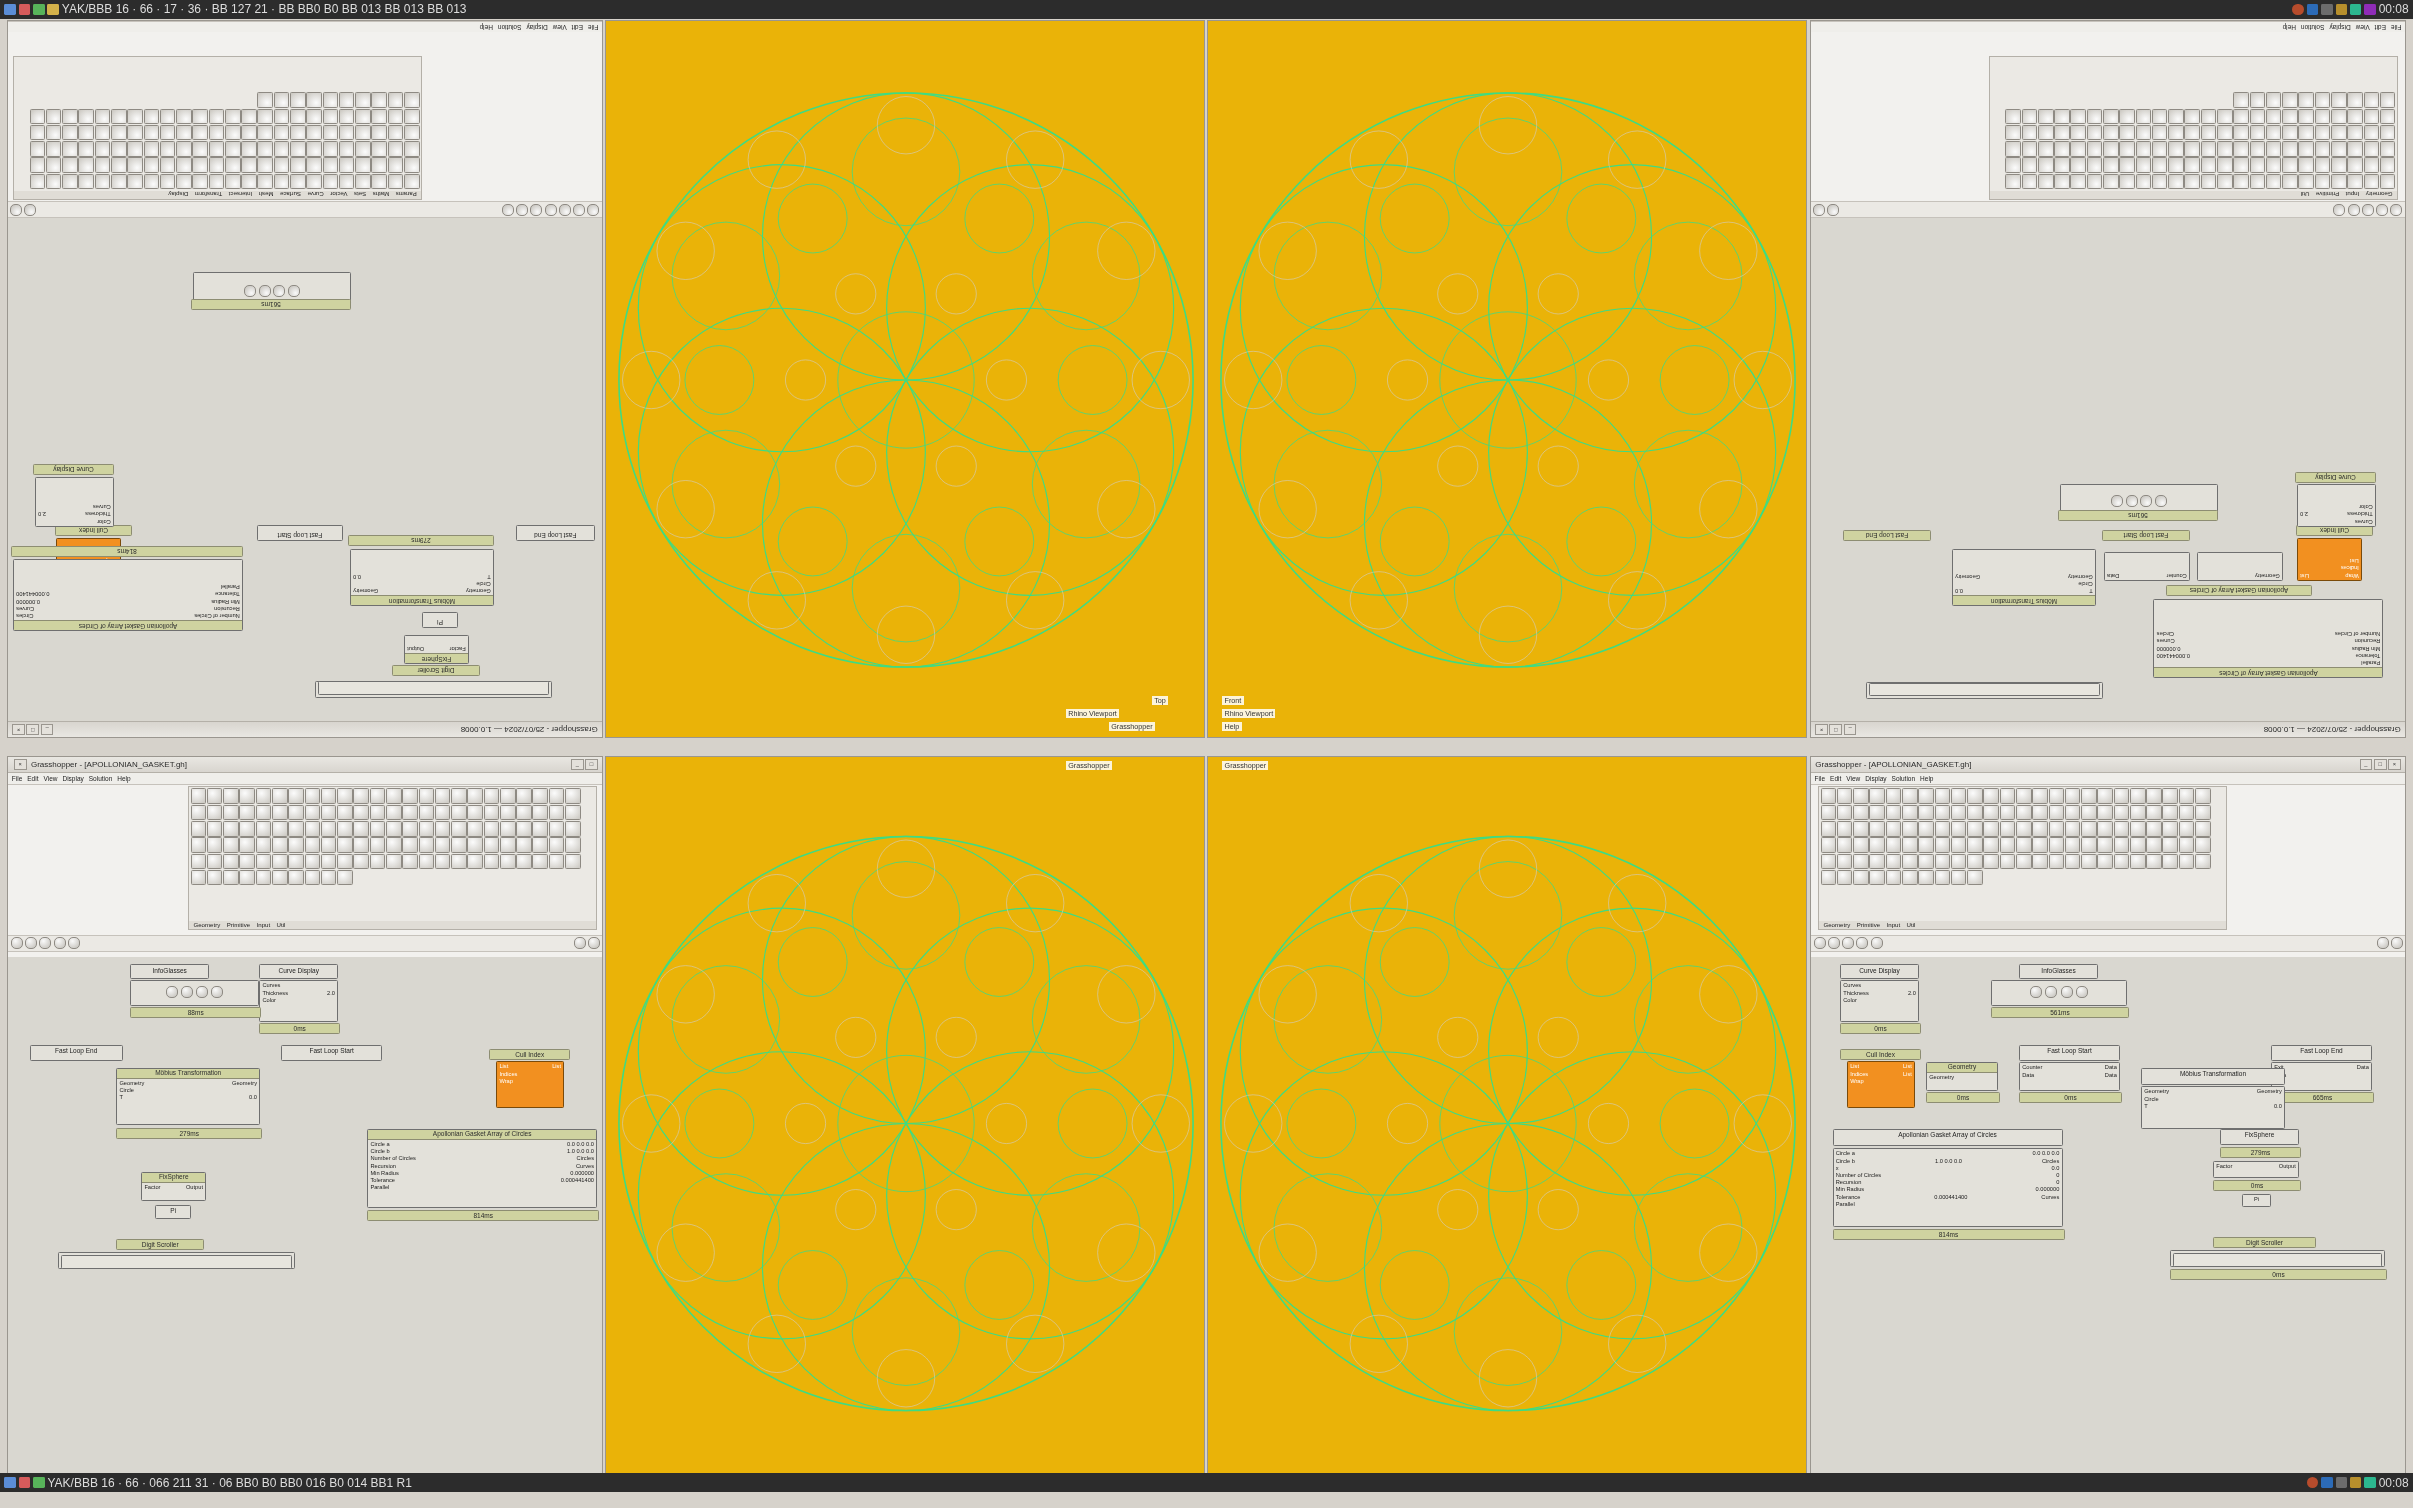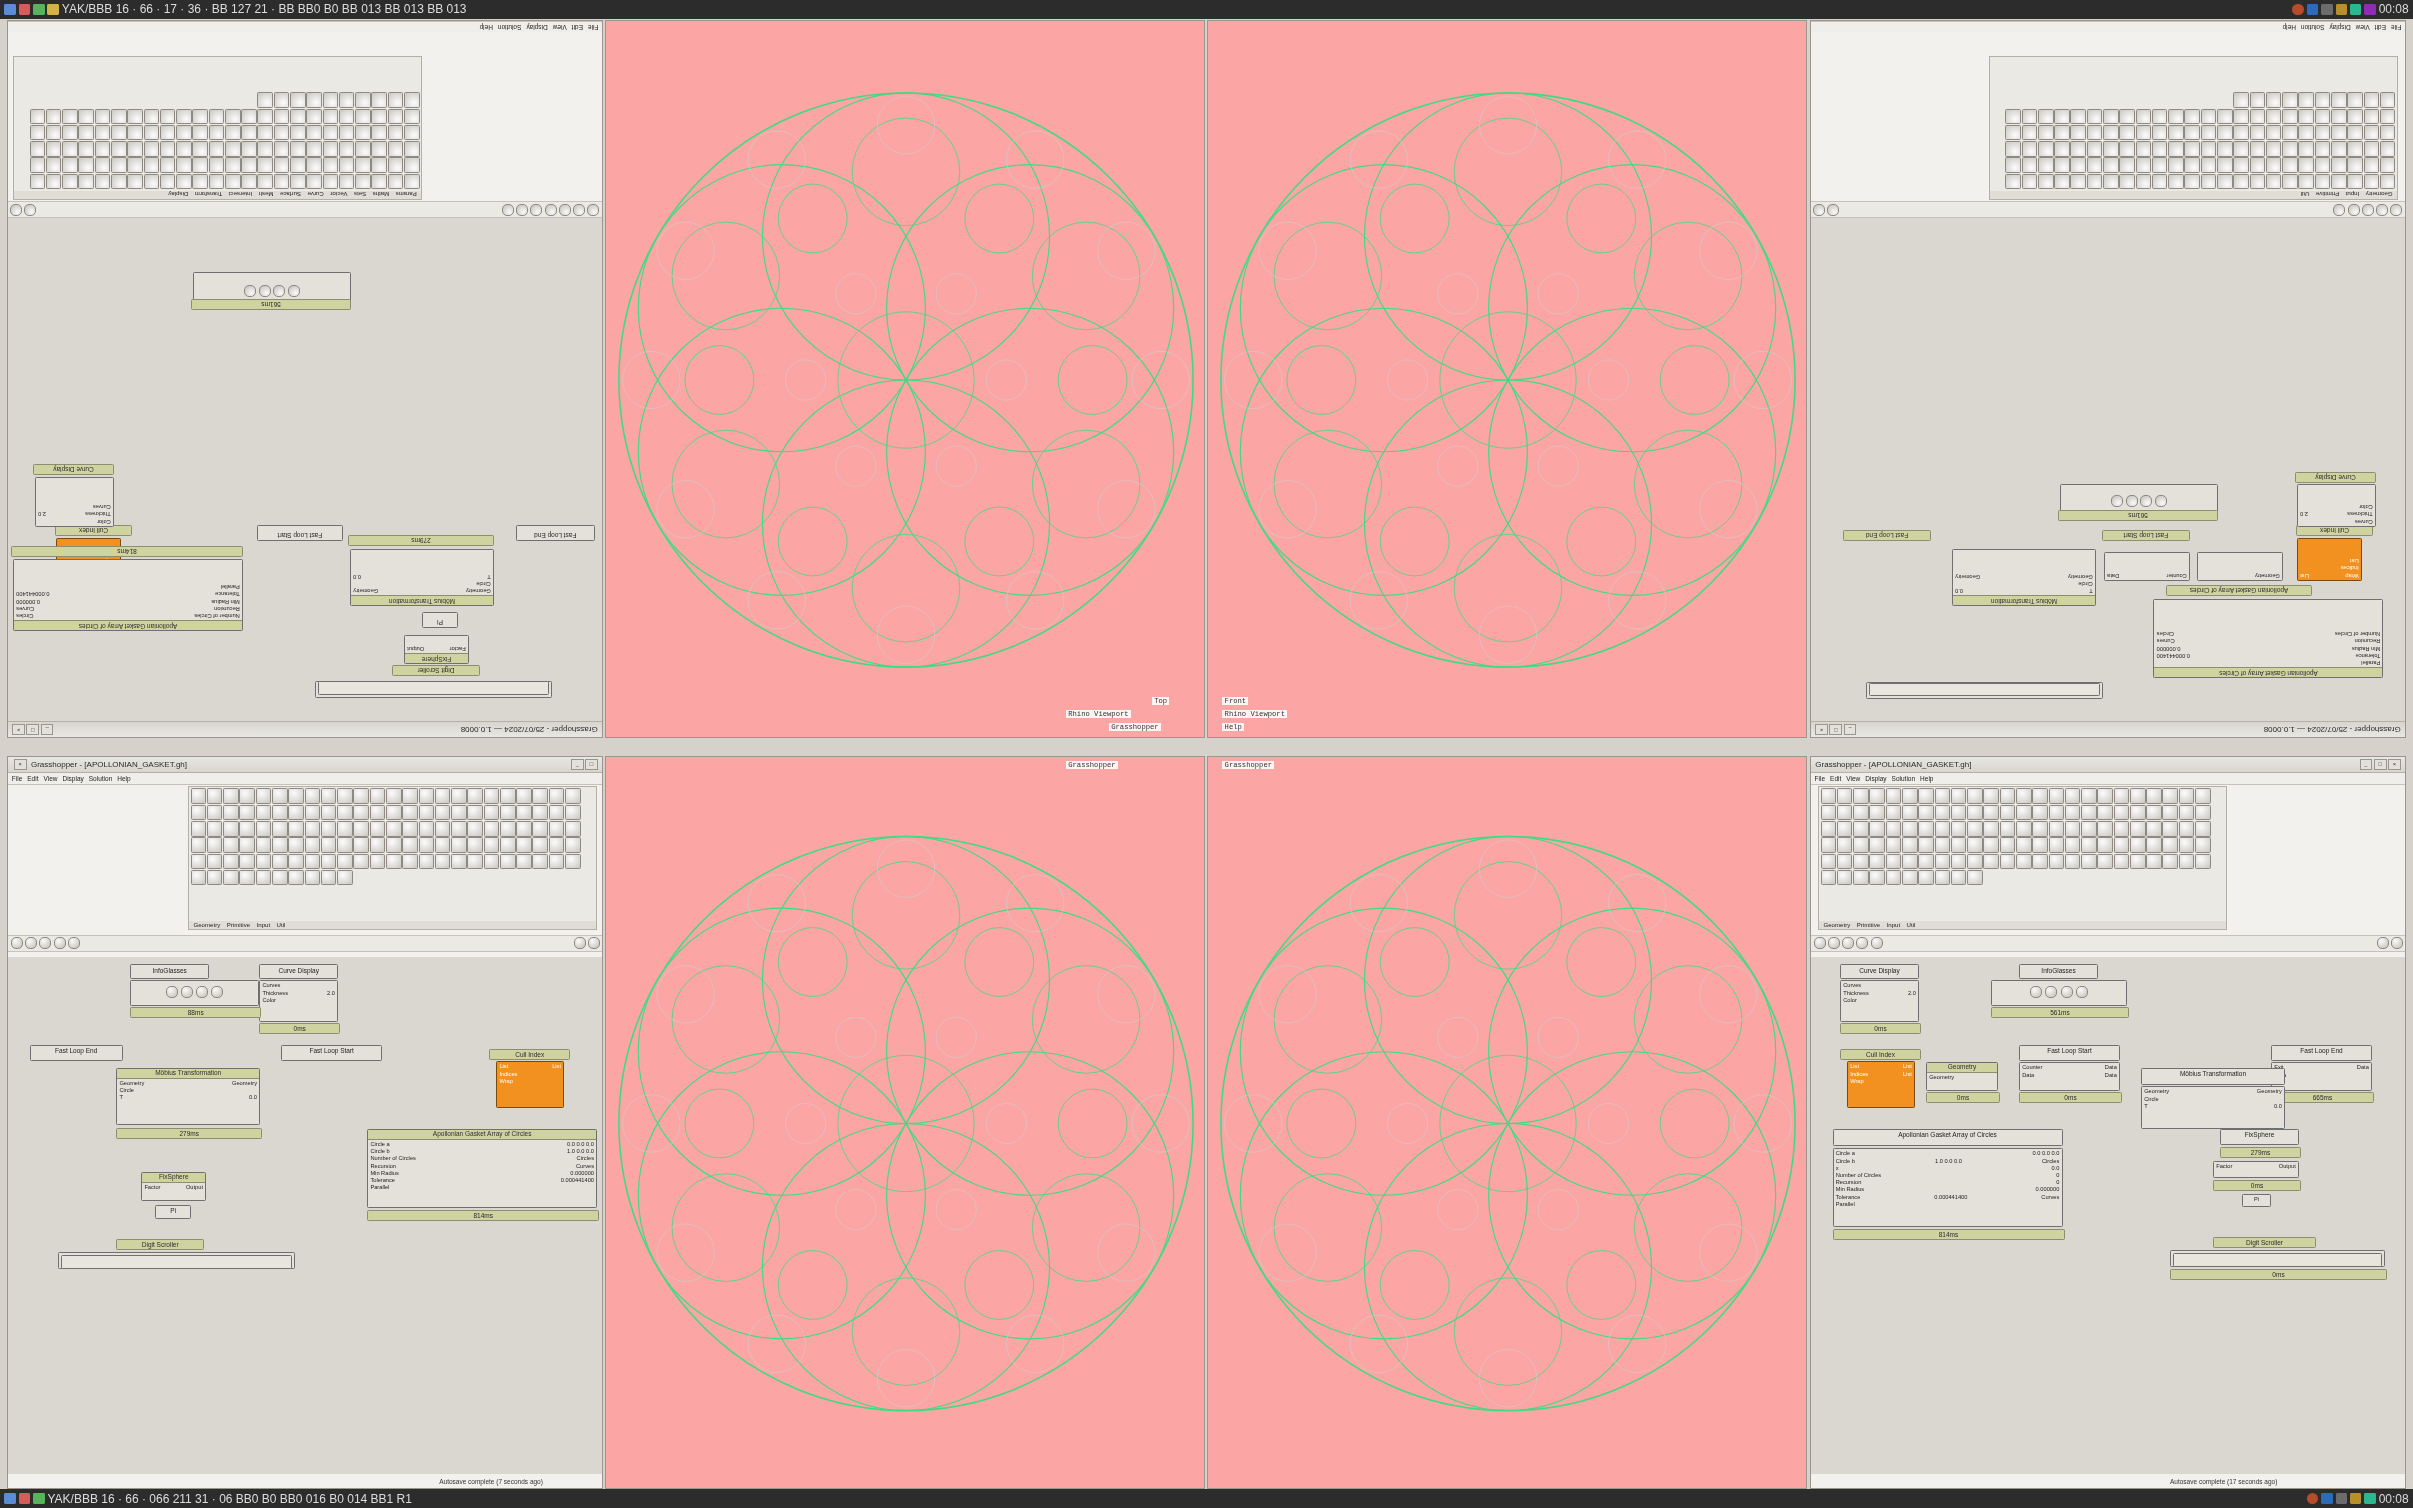--- a/index.html
+++ b/index.html
@@ -25,29 +25,29 @@
   
   .ribbon{position:absolute;background:#ebe9e4;border:0.7px solid #b4b0a8;box-sizing:border-box;}
   .ribtabs{display:flex;gap:0.7px;font-size:6.1px;color:#222;padding:0.7px 1.4px;background:#e0ddd6;}
   .ribtabs span{padding:0 2.9px;}
   .icgrid{display:flex;flex-wrap:wrap;gap:0.7px;padding:1.4px;}
   .ic{width:13.6px;height:13.6px;border:0.7px solid #8e8a83;background:radial-gradient(circle at 35% 30%,#fcfcfc,#c9c6bf);border-radius:1.4px;}
   .smalltoolbar{display:flex;align-items:center;gap:2.2px;padding:1.4px 2.9px;background:#ebe9e4;border-top:0.7px solid #c6c2bb;border-bottom:0.7px solid #c6c2bb;}
   .sic{width:10px;height:10px;border-radius:5px;border:0.7px solid #8e8a83;background:radial-gradient(circle at 35% 30%,#fafafa,#c0bdb6);}
 
   
-  .viewport{position:absolute;background:#fca5a5;border:0.7px solid #9a968f;box-sizing:border-box;overflow:hidden;font-family:Liberation Mono, monospace;}
+  .viewport{position:absolute;background:#eab308;border:0.7px solid #9a968f;box-sizing:border-box;overflow:hidden;}
   .vptag{position:absolute;font-size:7.2px;color:#333;background:rgba(255,255,255,.85);padding:0 2.2px;}
 
   
   .taskbar{position:absolute;left:0;width:2413px;height:18.7px;background:#2c2c2c;display:flex;align-items:center;padding:0 4.3px;box-sizing:border-box;gap:2.9px;}
   .tb-ic{width:11.5px;height:11.5px;border-radius:1.4px;}
   .tb-text{color:#ddd;font-size:12px;}
   .winbar-top{top:0;}
-  .winbar-bot{bottom:0;}
+  .winbar-bot{bottom:16px;}
   .menu-strip{position:absolute;height:11.5px;background:#efeeea;border-bottom:0.7px solid #c6c2bb;display:flex;align-items:center;font-size:6.5px;color:#222;gap:5px;padding:0 3.6px;box-sizing:border-box;}
 
   .statusline{position:absolute;font-size:6.5px;color:#333;}
 </style>
 </head>
 <body>
 
 <div class="root">
 
   <div class="taskbar winbar-top">

